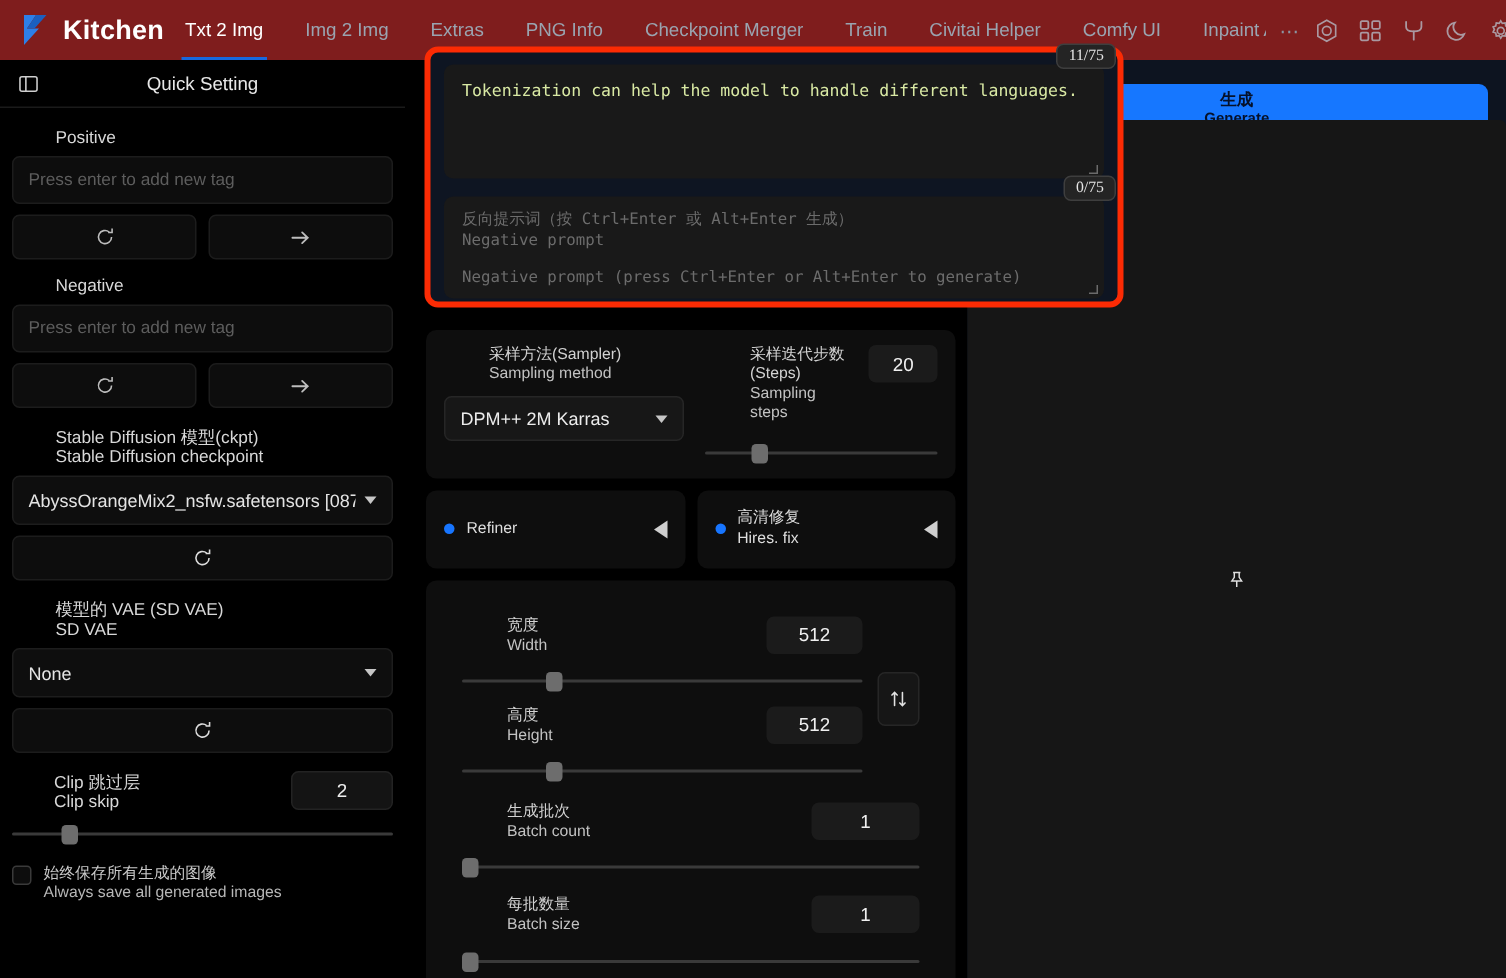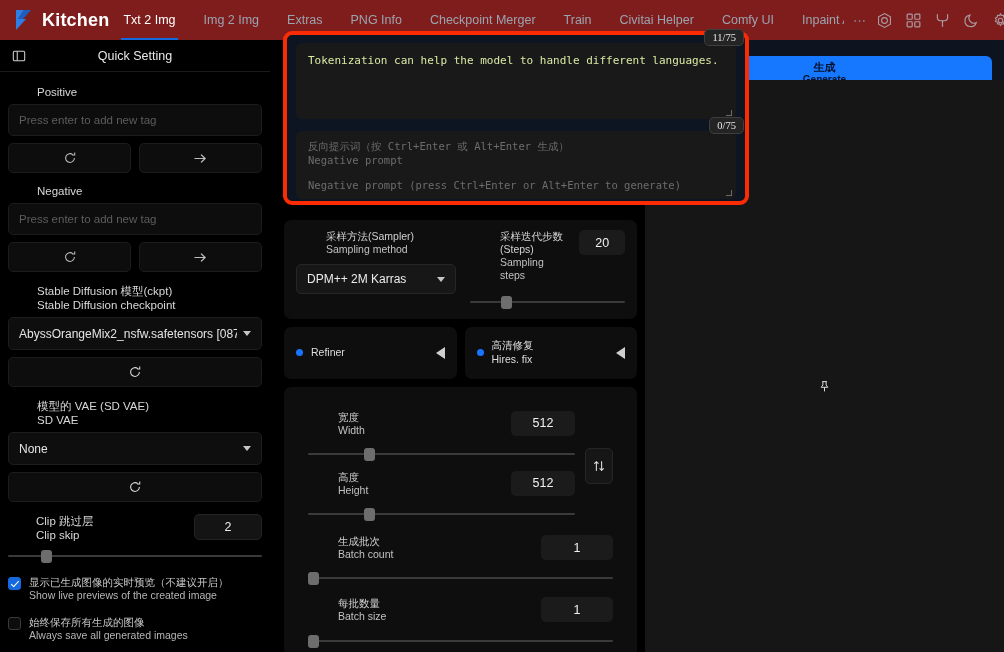--- a/index.html
+++ b/index.html
@@ -354,27 +354,20 @@
           <span class="en">Clip skip</span>
         </div>
         <div class="num-box">2</div>
       </div>
       <div class="slider">
         <div class="track"></div>
         <div class="knob" style="left:13%"></div>
       </div>
 
       <div class="chk-row">
-        <div class="chk on"></div>
-        <div class="chk-text">
-          <div>显示已生成图像的实时预览（不建议开启）</div>
-          <div class="en">Show live previews of the created image</div>
-        </div>
-      </div>
-      <div class="chk-row">
         <div class="chk"></div>
         <div class="chk-text">
           <div>始终保存所有生成的图像</div>
           <div class="en">Always save all generated images</div>
         </div>
       </div>
     </div>
   </div>
 
   <div class="middle">

